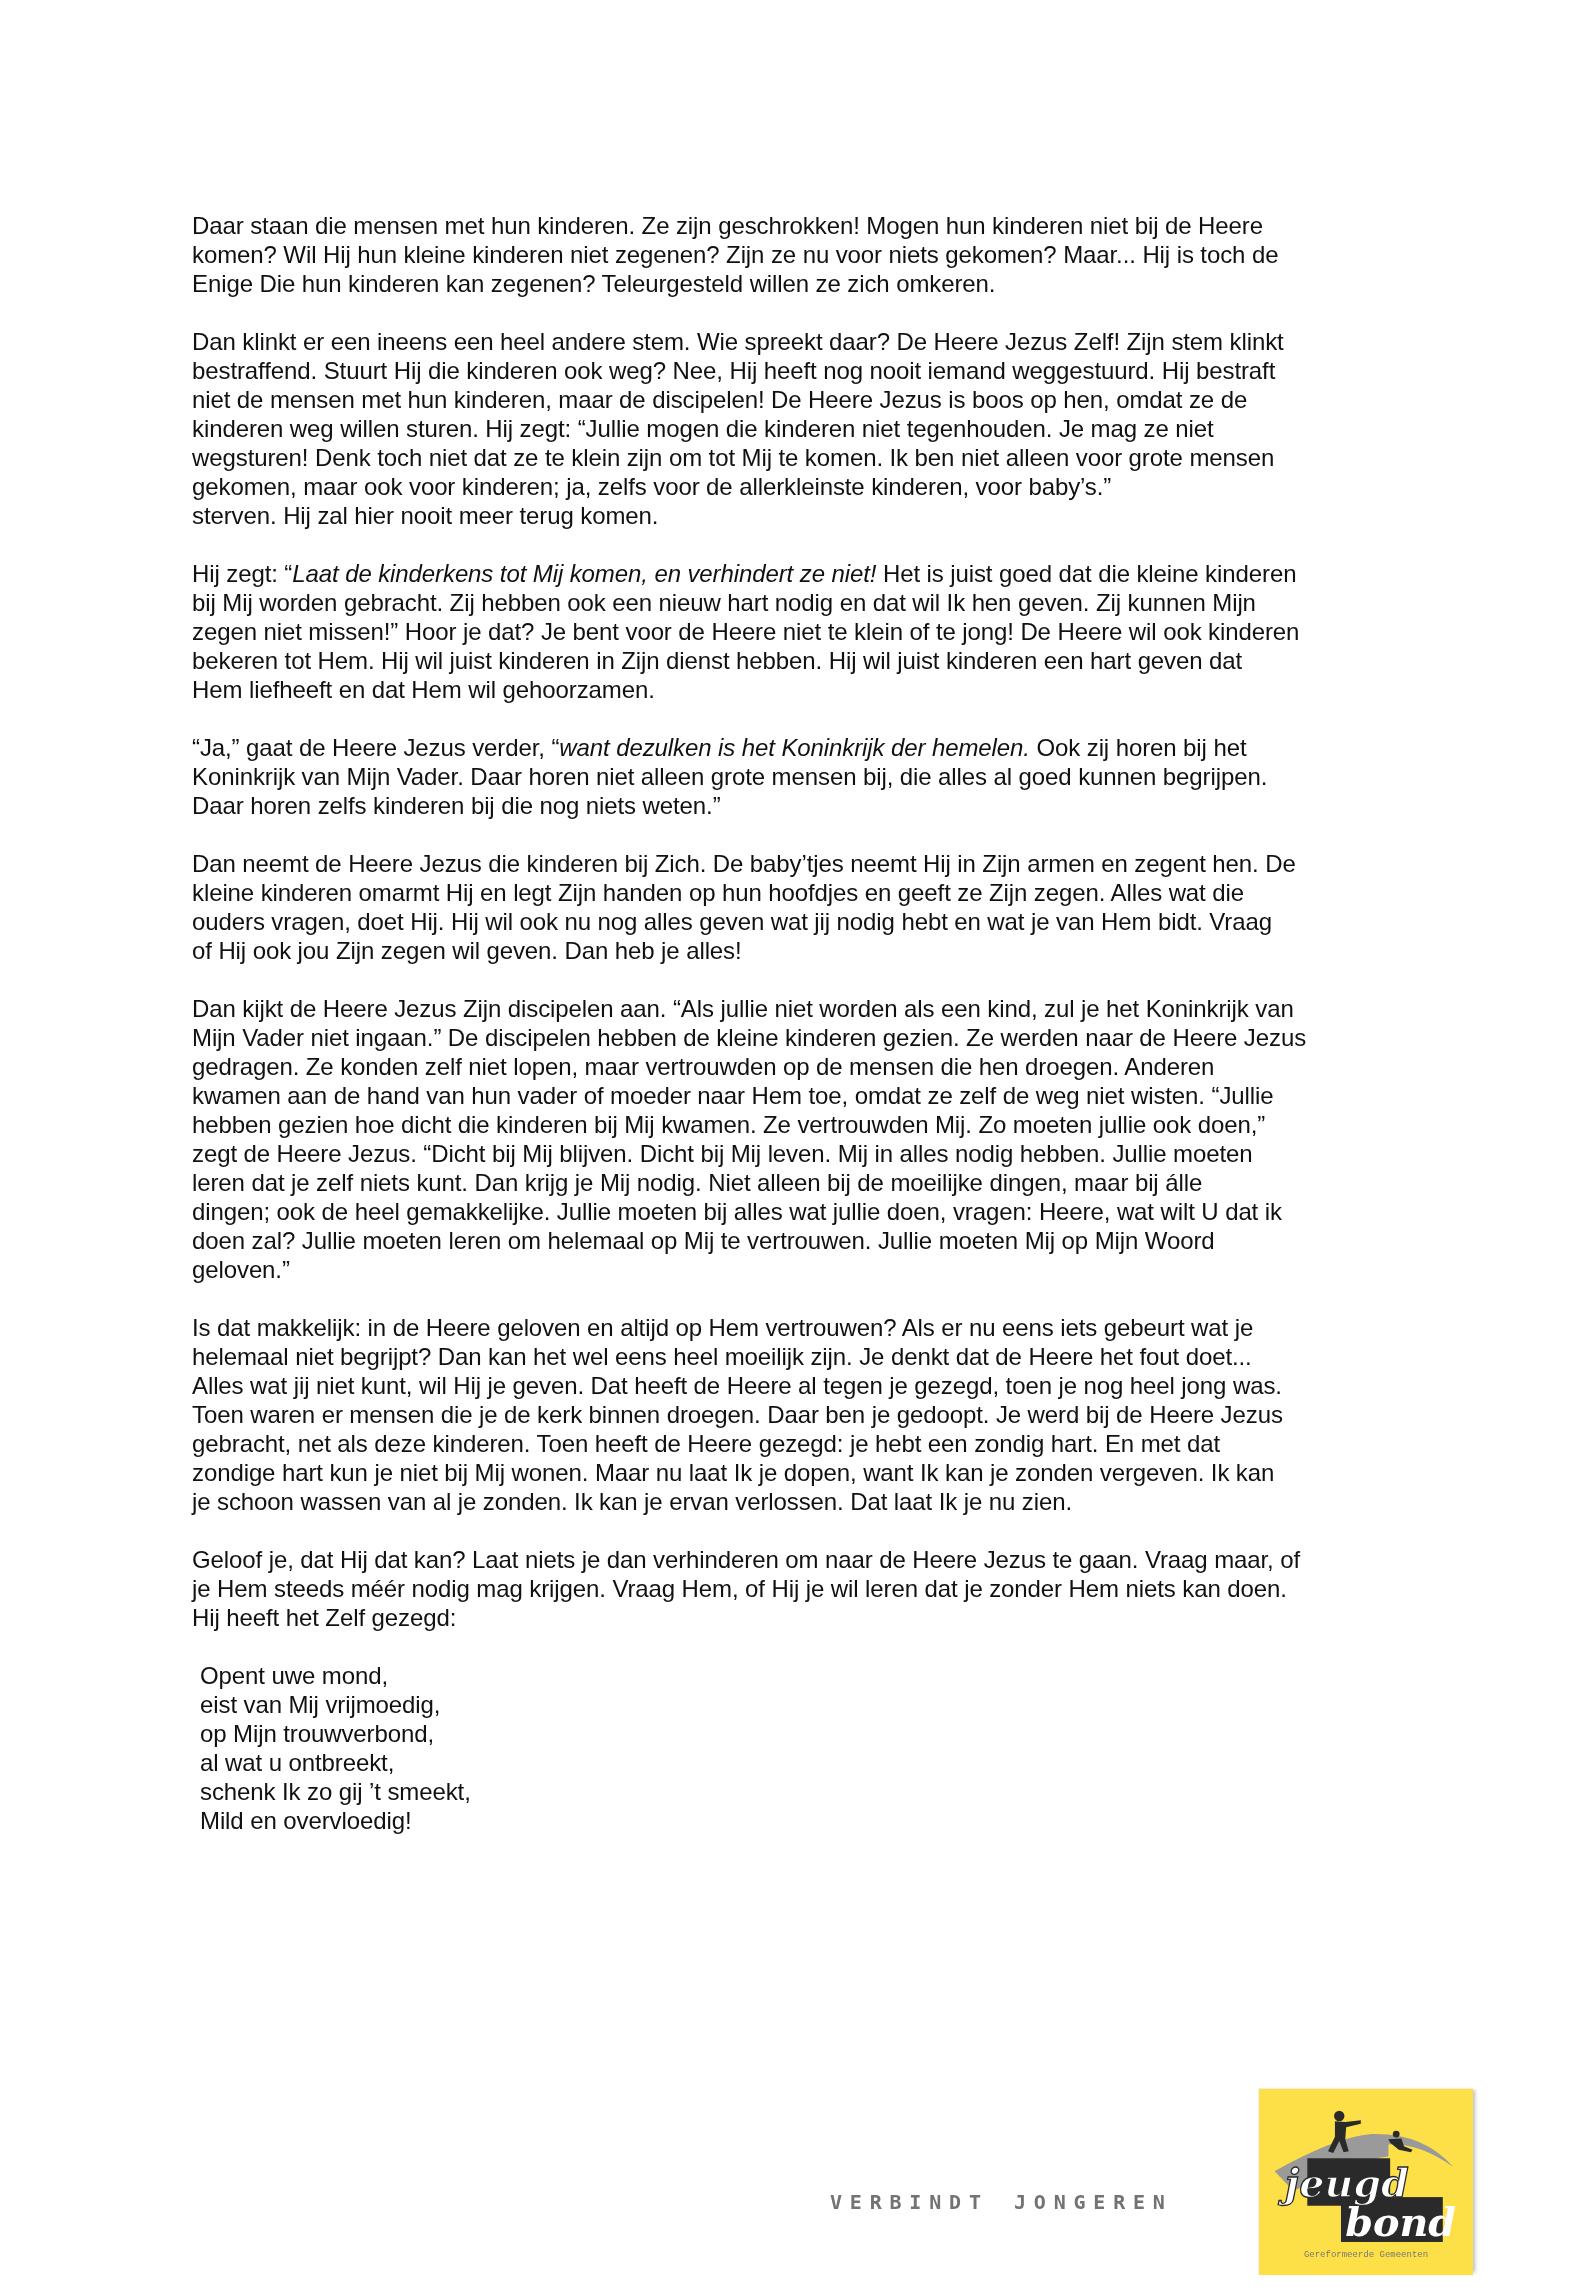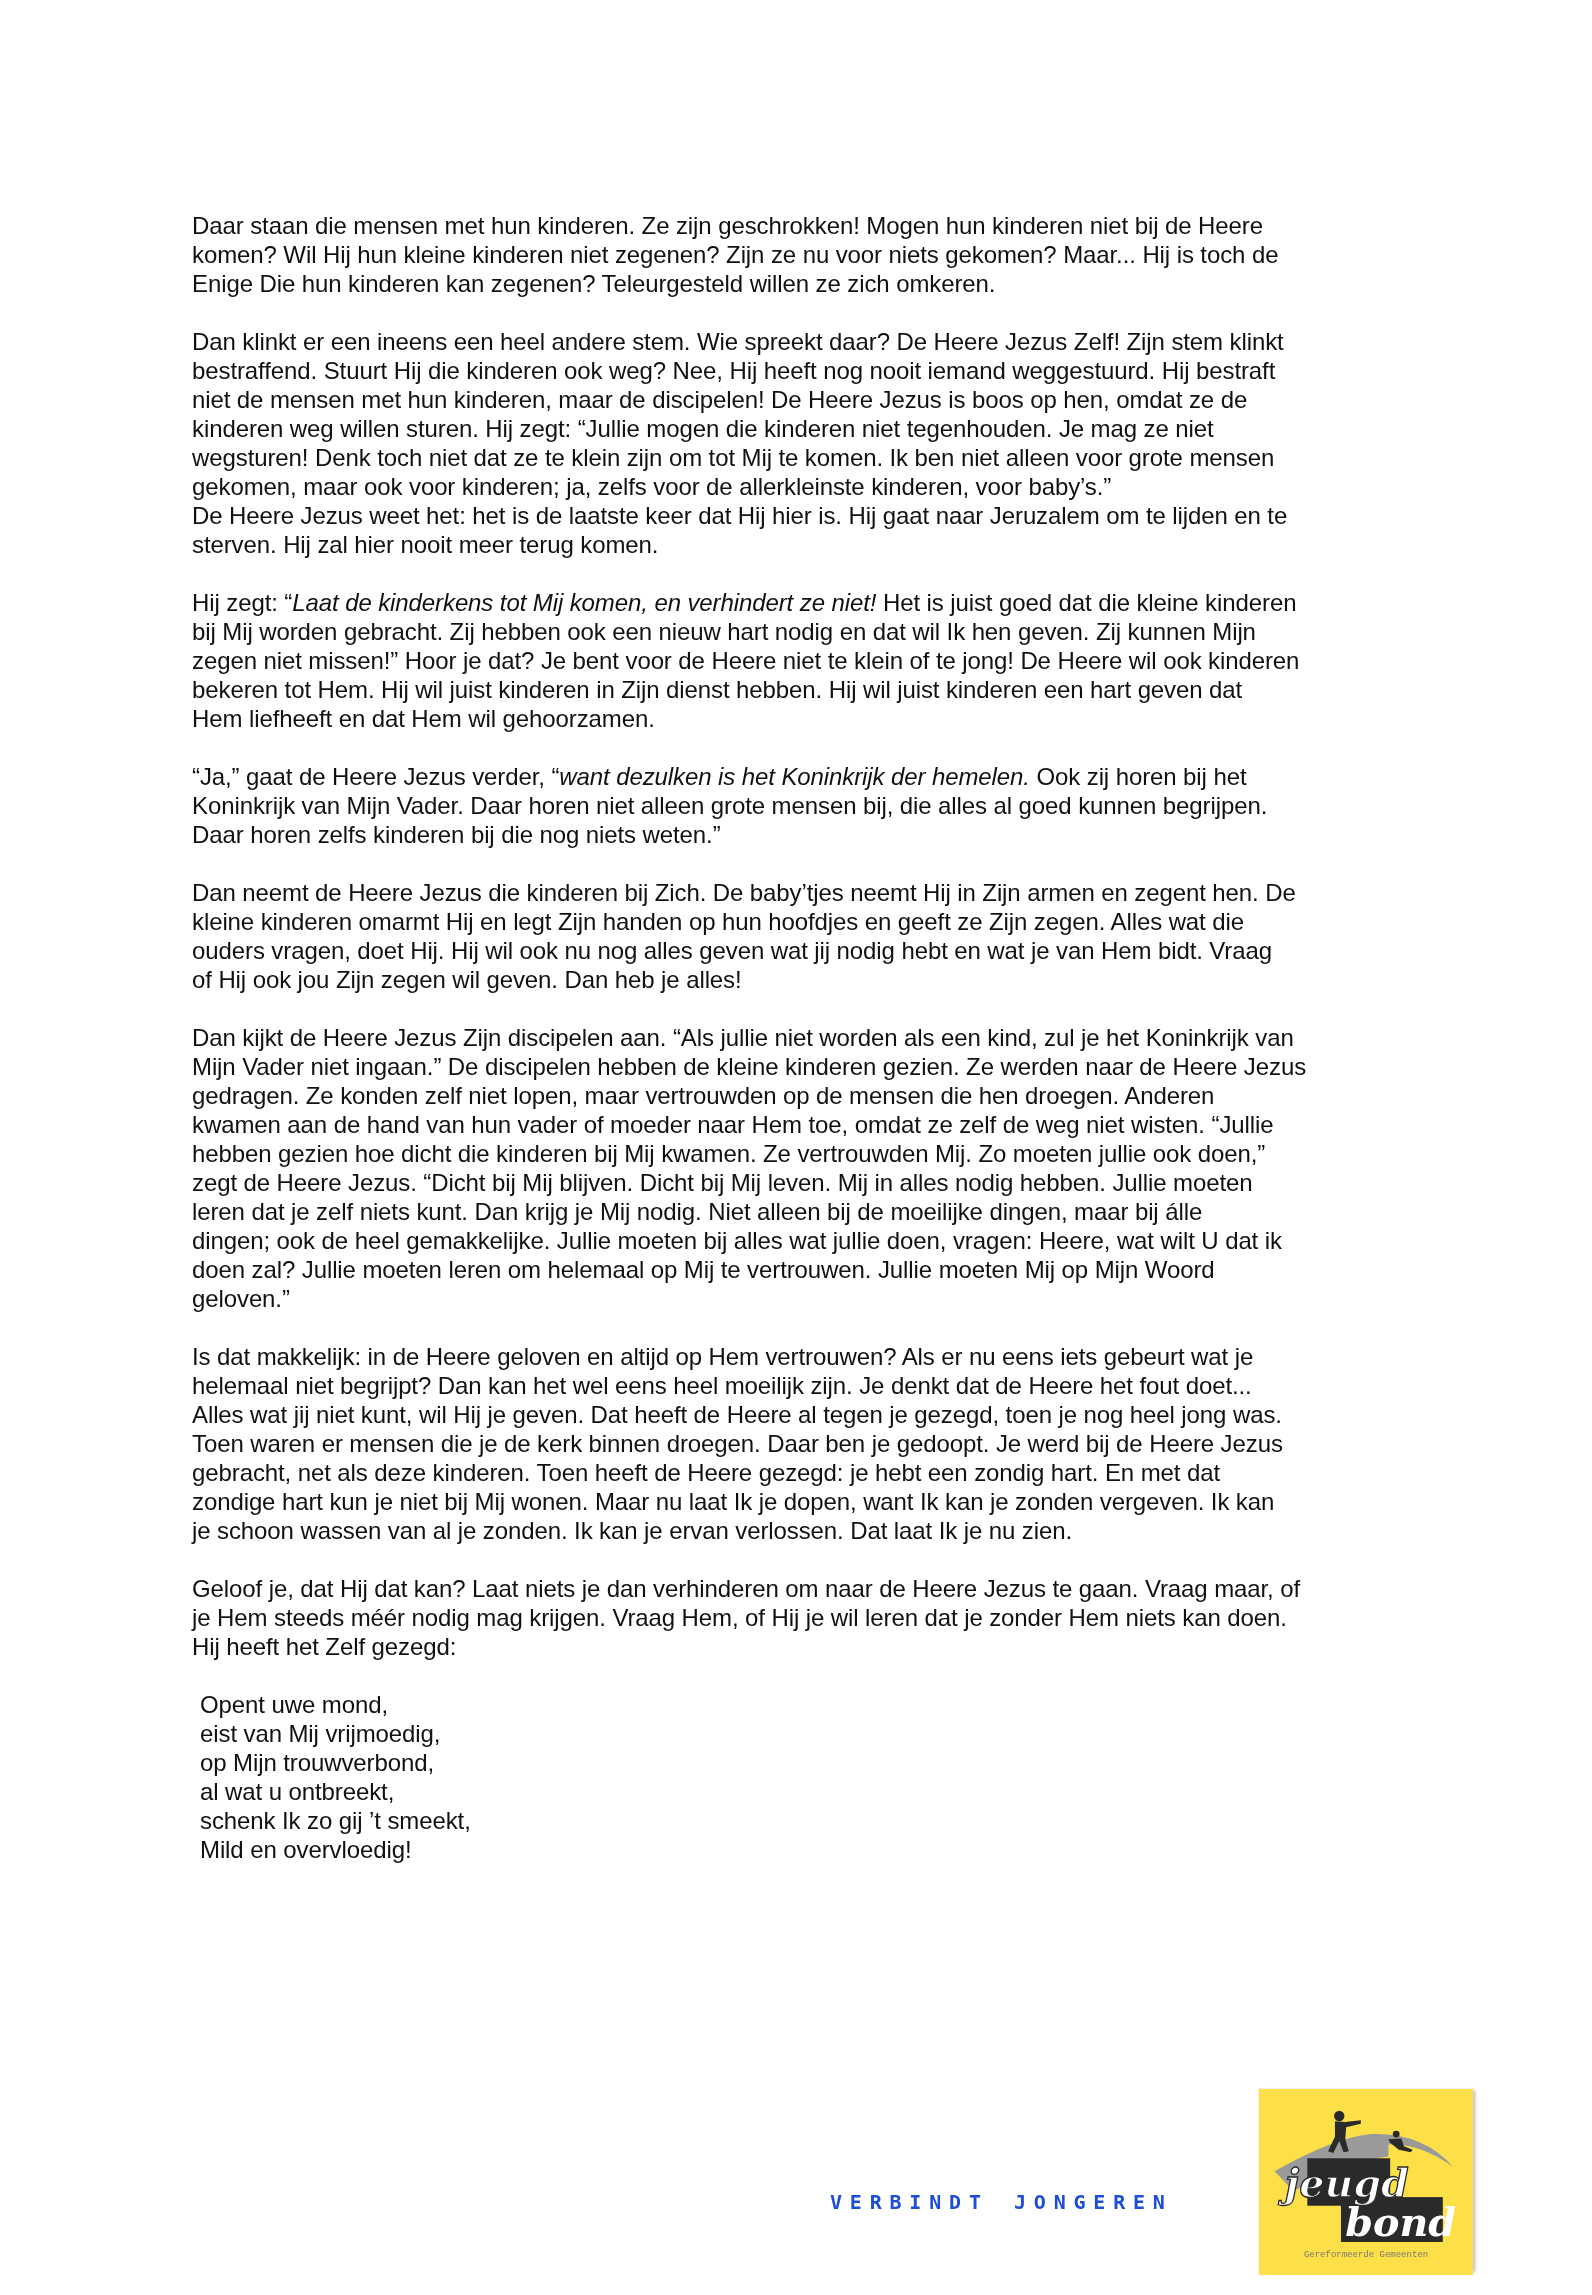--- a/index.html
+++ b/index.html
@@ -15,21 +15,21 @@
   }
   .content p { margin: 0 0 29px 0; white-space: normal; }
   .content p .line { display: block; white-space: nowrap; }
   .content em { font-style: italic; }
   .poem { margin: 8px; }
   .poem .line { display: block; white-space: nowrap; }
 
   .tagline {
     position: absolute; left: 830px; top: 2182px;
     font-family: "DejaVu Sans Mono", monospace; font-weight: bold;
-    font-size: 29px; letter-spacing: 7.8px; color: #1d4ed8;
+    font-size: 29px; letter-spacing: 7.8px; color: #737373;
     font-variant: small-caps;
   }
   .logo-box {
     position: absolute; left: 1258px; top: 2088px; width: 214px; height: 186px;
     background: #fde047;
     border-top: 0.9px solid #eee; border-left: 0.9px solid #f2f2f2;
     box-shadow: 5.2px 0 3.5px -1.7px #bdbdbd;
   }
   .logo-box svg { position: absolute; left: 0; top: 0; }
   .logo-sub {
@@ -48,21 +48,20 @@
           <span class="line"><span>komen? Wil Hij hun kleine kinderen niet zegenen? Zijn ze nu voor niets gekomen? Maar... Hij is toch de</span></span>
           <span class="line"><span>Enige Die hun kinderen kan zegenen? Teleurgesteld willen ze zich omkeren.</span></span>
         </p>
         <p>
           <span class="line"><span>Dan klinkt er een ineens een heel andere stem. Wie spreekt daar? De Heere Jezus Zelf! Zijn stem klinkt</span></span>
           <span class="line"><span>bestraffend. Stuurt Hij die kinderen ook weg? Nee, Hij heeft nog nooit iemand weggestuurd. Hij bestraft</span></span>
           <span class="line"><span>niet de mensen met hun kinderen, maar de discipelen! De Heere Jezus is boos op hen, omdat ze de</span></span>
           <span class="line"><span>kinderen weg willen sturen. Hij zegt: “Jullie mogen die kinderen niet tegenhouden. Je mag ze niet</span></span>
           <span class="line"><span>wegsturen! Denk toch niet dat ze te klein zijn om tot Mij te komen. Ik ben niet alleen voor grote mensen</span></span>
           <span class="line"><span>gekomen, maar ook voor kinderen; ja, zelfs voor de allerkleinste kinderen, voor baby’s.”</span></span>
-          <span class="line"><span>De Heere Jezus weet het: het is de laatste keer dat Hij hier is. Hij gaat naar Jeruzalem om te lijden en te</span></span>
           <span class="line"><span>sterven. Hij zal hier nooit meer terug komen.</span></span>
         </p>
         <p>
           <span class="line"><span>Hij zegt: “</span><em>Laat de kinderkens tot Mij komen, en verhindert ze niet!</em><span> Het is juist goed dat die kleine kinderen</span></span>
           <span class="line"><span>bij Mij worden gebracht. Zij hebben ook een nieuw hart nodig en dat wil Ik hen geven. Zij kunnen Mijn</span></span>
           <span class="line"><span>zegen niet missen!” Hoor je dat? Je bent voor de Heere niet te klein of te jong! De Heere wil ook kinderen</span></span>
           <span class="line"><span>bekeren tot Hem. Hij wil juist kinderen in Zijn dienst hebben. Hij wil juist kinderen een hart geven dat</span></span>
           <span class="line"><span>Hem liefheeft en dat Hem wil gehoorzamen.</span></span>
         </p>
         <p>

